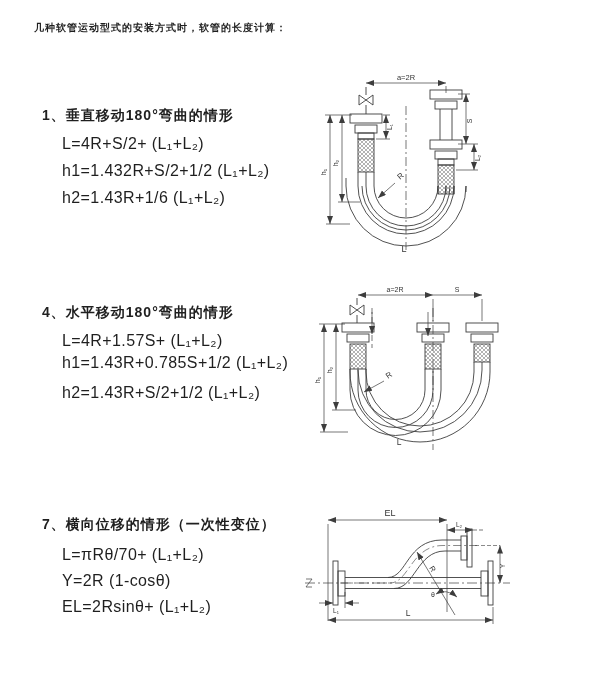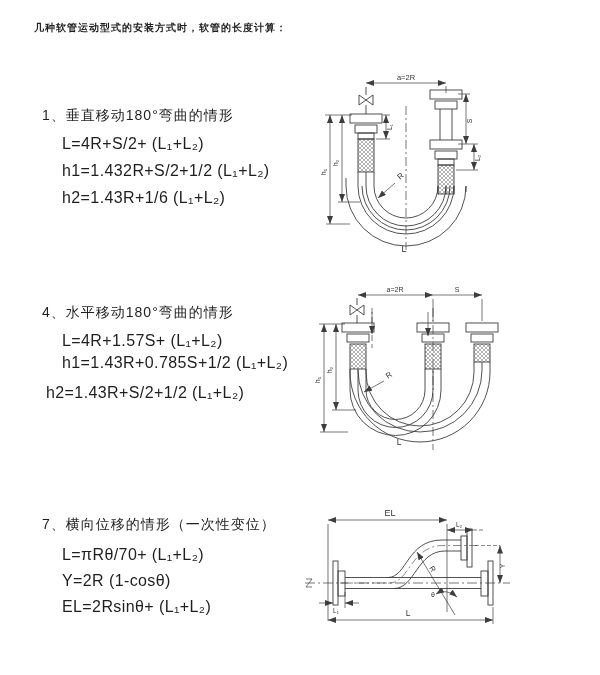--- a/index.html
+++ b/index.html
@@ -5,39 +5,39 @@
   html,body{margin:0;padding:0;}
   body{
     width:600px;height:675px;background:#ffffff;
     font-family:"Liberation Sans","DejaVu Sans",sans-serif;
     color:#1f1f1f;position:relative;overflow:hidden;
   }
   .abs{position:absolute;}
   .doc-title{
     left:34px;top:21px;font-size:10px;font-weight:bold;letter-spacing:1px;
   }
-  .sec-heading{font-size:14px;font-weight:normal;letter-spacing:1px;}
+  .sec-heading{font-size:14px;font-weight:bold;letter-spacing:1px;}
   .formula{font-size:16px;letter-spacing:0.4px;white-space:pre;}
   svg text{font-family:"Liberation Sans","DejaVu Sans",sans-serif;fill:#333;stroke:none;}
   .dg{position:absolute;}
 </style>
 </head>
 <body>
 
 <div class="abs doc-title">几种软管运动型式的安装方式时，软管的长度计算：</div>
 
 <div class="abs sec-heading" style="left:42px;top:107px">1、垂直移动180°弯曲的情形</div>
 <div class="abs formula" style="left:62px;top:135px">L=4R+S/2+ (L₁+L₂)</div>
 <div class="abs formula" style="left:62px;top:162px">h1=1.432R+S/2+1/2 (L₁+L₂)</div>
 <div class="abs formula" style="left:62px;top:189px">h2=1.43R+1/6 (L₁+L₂)</div>
 
 <div class="abs sec-heading" style="left:42px;top:304px">4、水平移动180°弯曲的情形</div>
 <div class="abs formula" style="left:62px;top:332px">L=4R+1.57S+ (L₁+L₂)</div>
 <div class="abs formula" style="left:62px;top:354px">h1=1.43R+0.785S+1/2 (L₁+L₂)</div>
-<div class="abs formula" style="left:46px;top:384px">h2=1.43R+S/2+1/2 (L₁+L₂)</div>
+<div class="abs formula" style="left:62px;top:384px">h2=1.43R+S/2+1/2 (L₁+L₂)</div>
 
 <div class="abs sec-heading" style="left:42px;top:516px">7、横向位移的情形（一次性变位）</div>
 <div class="abs formula" style="left:62px;top:546px">L=πRθ/70+ (L₁+L₂)</div>
 <div class="abs formula" style="left:62px;top:572px">Y=2R (1-cosθ)</div>
 <div class="abs formula" style="left:62px;top:598px">EL=2Rsinθ+ (L₁+L₂)</div>
 
 <svg class="dg" style="left:300px;top:68px" width="300" height="198" viewBox="0 0 300 198">
   <defs>
     <marker id="m1" markerUnits="userSpaceOnUse" markerWidth="9" markerHeight="7" refX="8" refY="3" orient="auto-start-reverse">
       <path d="M0,0 L8,3 L0,6 Z" fill="#3d3d3d"></path>

